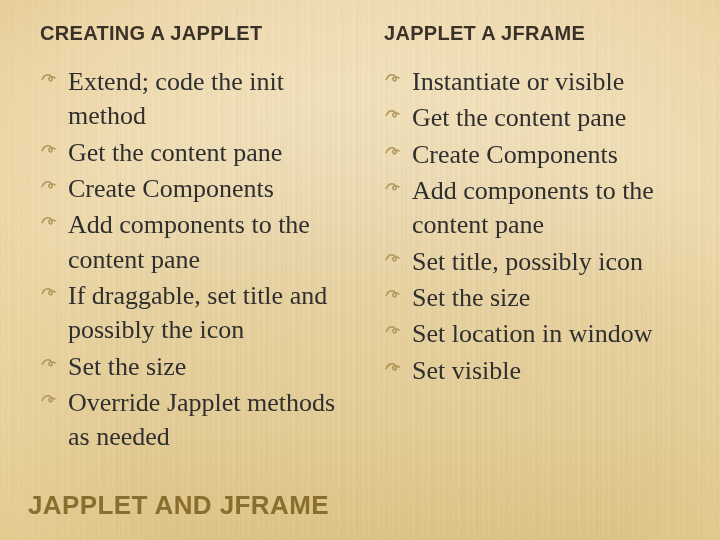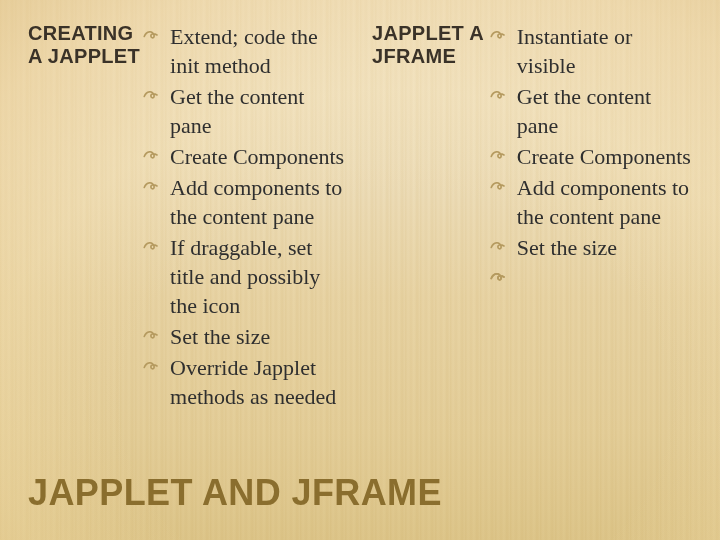--- a/index.html
+++ b/index.html
@@ -38,38 +38,40 @@
   }
   .columns {
     display: flex;
     flex-direction: row;
     gap: 24px;
     flex: 1;
   }
   .col {
     flex: 1;
     display: flex;
+    flex-direction: column;
+    margin-left: 12px;
   }
   .col-title {
     font-family: Arial, Helvetica, sans-serif;
     font-weight: 700;
     font-size: 20px;
     letter-spacing: 0.3px;
     color: #3a3228;
     margin: 0 0 20px 0;
   }
   ul.bullets {
     list-style: none;
     margin: 0;
     padding: 0;
   }
   ul.bullets li {
     position: relative;
     padding-left: 28px;
-    font-size: 22px;
+    font-size: 26px;
     line-height: 1.32;
     color: #2f2f2f;
     margin-bottom: 2px;
     font-family: Georgia, serif;
   }
   ul.bullets li .bullet-icon {
     position: absolute;
     left: 0;
     top: 4px;
     width: 18px;
@@ -77,21 +79,21 @@
     color: #b59a5f;
   }
   ul.bullets li .bullet-icon svg {
     width: 18px;
     height: 18px;
     display: block;
   }
   .footer-title {
     font-family: Arial, Helvetica, sans-serif;
     font-weight: 700;
-    font-size: 36px;
+    font-size: 26px;
     letter-spacing: 0.4px;
     color: #8a6e2e;
     margin-top: 34px;
     margin-bottom: 6px;
   }
 </style>
 </head>
 <body>
 
 <div class="slide">
@@ -158,30 +160,40 @@
             </span><span>Create Components</span></li>
           <li><span class="bullet-icon">
 <svg viewBox="0 0 24 24" fill="none" stroke="currentColor" stroke-width="2.2" stroke-linecap="round">
   <path d="M3 14 C 6 6, 14 6, 16 12 C 17 16, 13 17, 12 14 C 11 11, 15 9, 20 12"></path>
 </svg>
             </span><span>Add components to the content pane</span></li>
           <li><span class="bullet-icon">
 <svg viewBox="0 0 24 24" fill="none" stroke="currentColor" stroke-width="2.2" stroke-linecap="round">
   <path d="M3 14 C 6 6, 14 6, 16 12 C 17 16, 13 17, 12 14 C 11 11, 15 9, 20 12"></path>
 </svg>
+            </span><span>Set title, possibly icon</span></li>
+          <li><span class="bullet-icon">
+<svg viewBox="0 0 24 24" fill="none" stroke="currentColor" stroke-width="2.2" stroke-linecap="round">
+  <path d="M3 14 C 6 6, 14 6, 16 12 C 17 16, 13 17, 12 14 C 11 11, 15 9, 20 12"></path>
+</svg>
             </span><span>Set the size</span></li>
+          <li><span class="bullet-icon">
+<svg viewBox="0 0 24 24" fill="none" stroke="currentColor" stroke-width="2.2" stroke-linecap="round">
+  <path d="M3 14 C 6 6, 14 6, 16 12 C 17 16, 13 17, 12 14 C 11 11, 15 9, 20 12"></path>
+</svg>
+            </span><span>Set location in window</span></li>
           <li><span class="bullet-icon">
 <svg viewBox="0 0 24 24" fill="none" stroke="currentColor" stroke-width="2.2" stroke-linecap="round">
   <path d="M3 14 C 6 6, 14 6, 16 12 C 17 16, 13 17, 12 14 C 11 11, 15 9, 20 12"></path>
 </svg>
             </span></li>
           <li><span class="bullet-icon">
 <svg viewBox="0 0 24 24" fill="none" stroke="currentColor" stroke-width="2.2" stroke-linecap="round">
   <path d="M3 14 C 6 6, 14 6, 16 12 C 17 16, 13 17, 12 14 C 11 11, 15 9, 20 12"></path>
 </svg>
-            </span></li>
+            </span><span>Set visible</span></li>
         </ul>
     </div>
 
   </div>
 
   <div class="footer-title">JAPPLET AND JFRAME</div>
 </div>
 
 </body></html>

